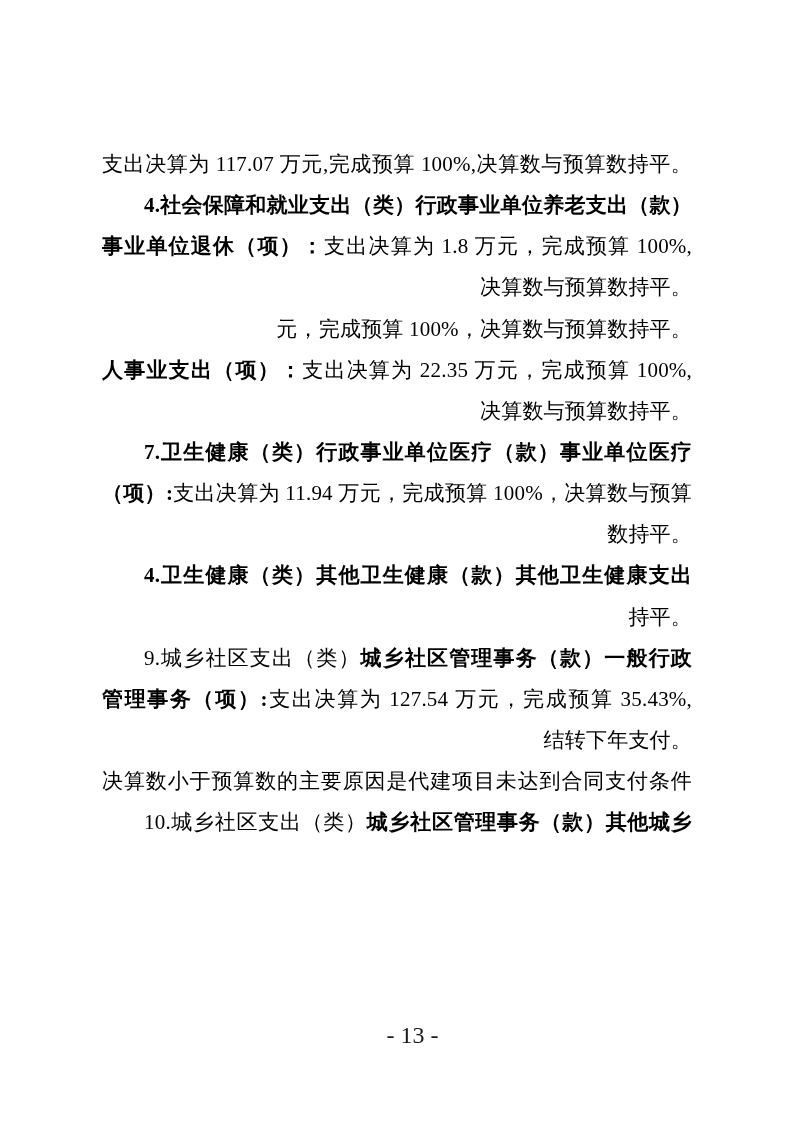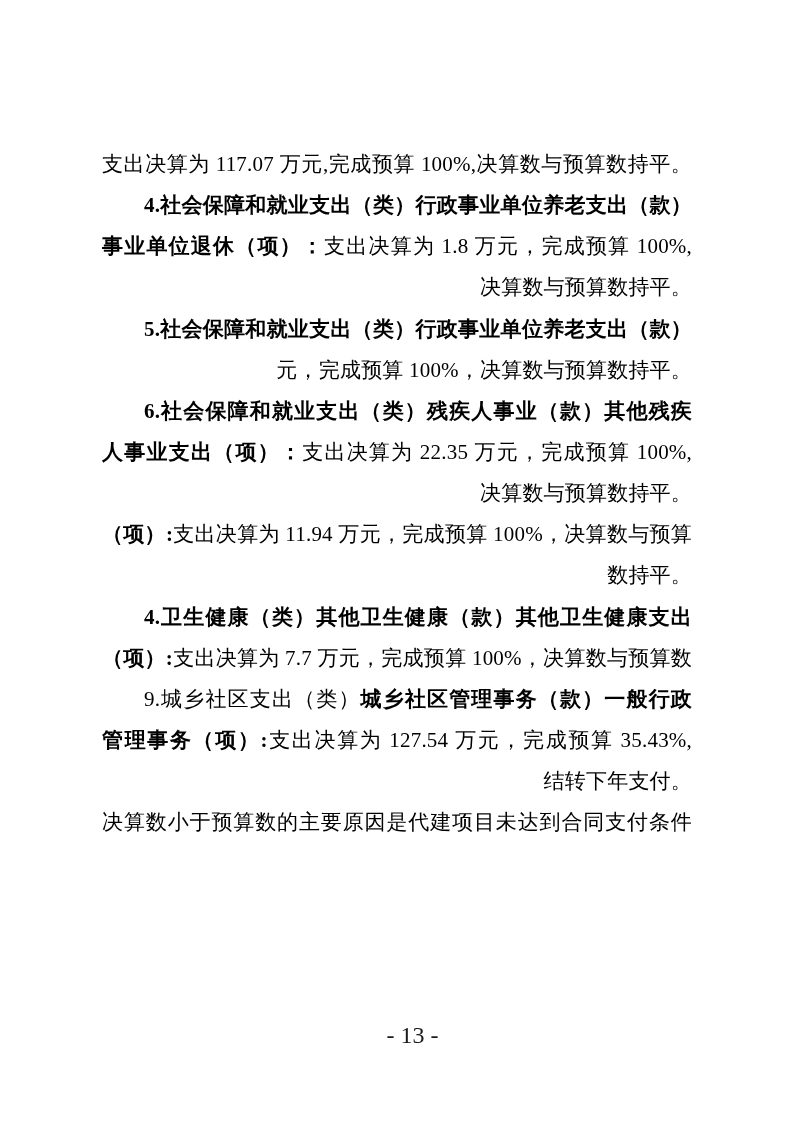--- a/index.html
+++ b/index.html
@@ -57,28 +57,28 @@
 </style>
 </head>
 <body>
 
 <div class="page">
   <div class="content">
       <div class="line justify"><span class="seg">支出决算为 117.07 万元,完成预算 100%,决算数与预算数持平。</span></div>
       <div class="line justify indent"><span class="seg bold">4.社会保障和就业支出（类）行政事业单位养老支出（款）</span></div>
       <div class="line justify"><span class="seg bold">事业单位退休（项）：</span><span class="seg">支出决算为 1.8 万元，完成预算 100%,</span></div>
       <div class="line"><span class="seg">决算数与预算数持平。</span></div>
-      <div class="line justify indent"><span class="seg bold">5.社会保障和就业支出（类）行政事业单位养老支出（款）</span></div>
       <div class="line"><span class="seg">元，完成预算 100%，决算数与预算数持平。</span></div>
-      <div class="line justify indent"><span class="seg bold">6.社会保障和就业支出（类）残疾人事业（款）其他残疾</span></div>
       <div class="line justify"><span class="seg bold">人事业支出（项）：</span><span class="seg">支出决算为 22.35 万元，完成预算 100%,</span></div>
       <div class="line"><span class="seg">决算数与预算数持平。</span></div>
+      <div class="line justify indent"><span class="seg bold">7.卫生健康（类）行政事业单位医疗（款）事业单位医疗</span></div>
       <div class="line justify"><span class="seg bold">（项）:</span><span class="seg">支出决算为 11.94 万元，完成预算 100%，决算数与预算</span></div>
       <div class="line"><span class="seg">数持平。</span></div>
       <div class="line justify indent"><span class="seg bold">4.卫生健康（类）其他卫生健康（款）其他卫生健康支出</span></div>
-      <div class="line justify"><span class="seg bold">（项）:</span><span class="seg">支出决算为 7.7 万元，完成预算 100%，决算数与预算数</span></div>
+      <div class="line"><span class="seg">持平。</span></div>
       <div class="line justify indent"><span class="seg">9.城乡社区支出（类）</span><span class="seg bold">城乡社区管理事务（款）一般行政</span></div>
       <div class="line justify"><span class="seg bold">管理事务（项）:</span><span class="seg">支出决算为 127.54 万元，完成预算 35.43%,</span></div>
       <div class="line"><span class="seg">结转下年支付。</span></div>
       <div class="line justify"><span class="seg">决算数小于预算数的主要原因是代建项目未达到合同支付条件</span></div>
+      <div class="line justify indent"><span class="seg">10.城乡社区支出（类）</span><span class="seg bold">城乡社区管理事务（款）其他城乡</span></div>
     </div>
   <div class="footer">- 13 -</div>
 </div>
 
 </body></html>

